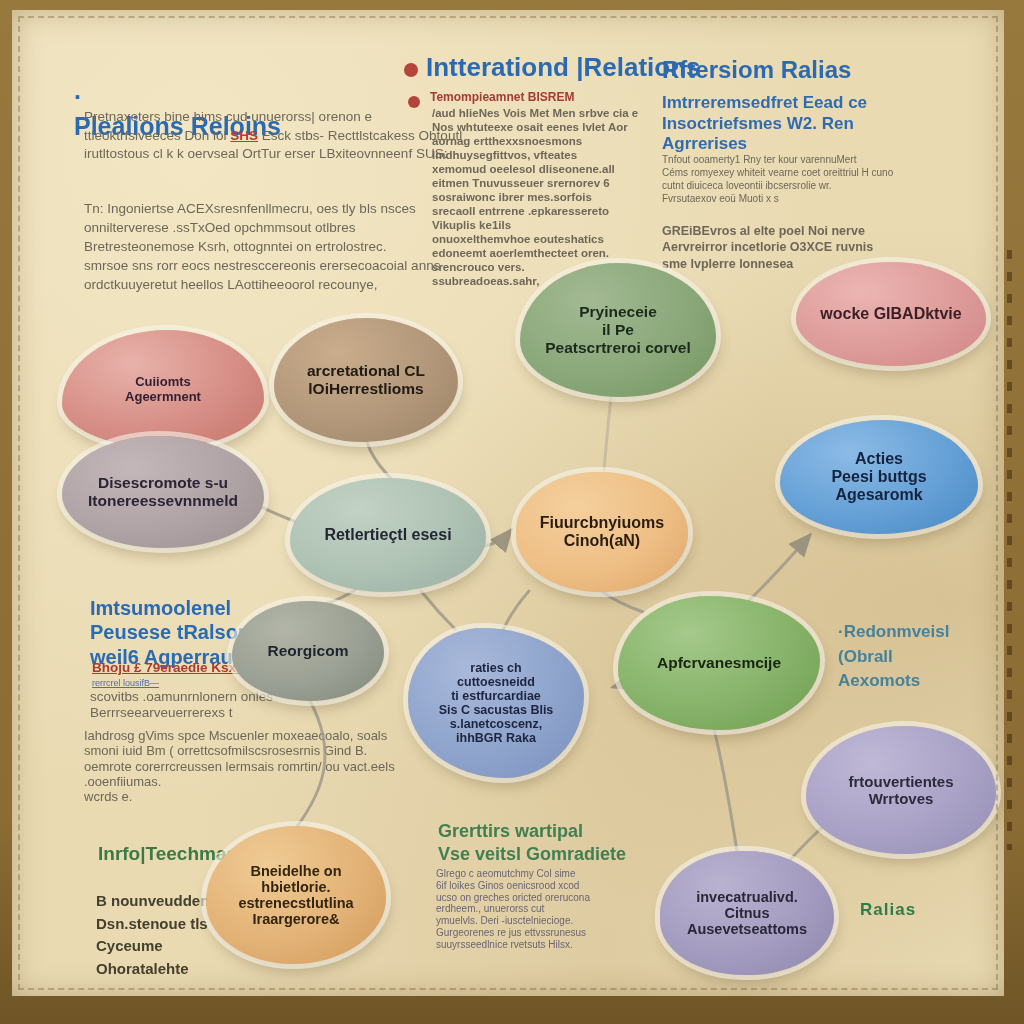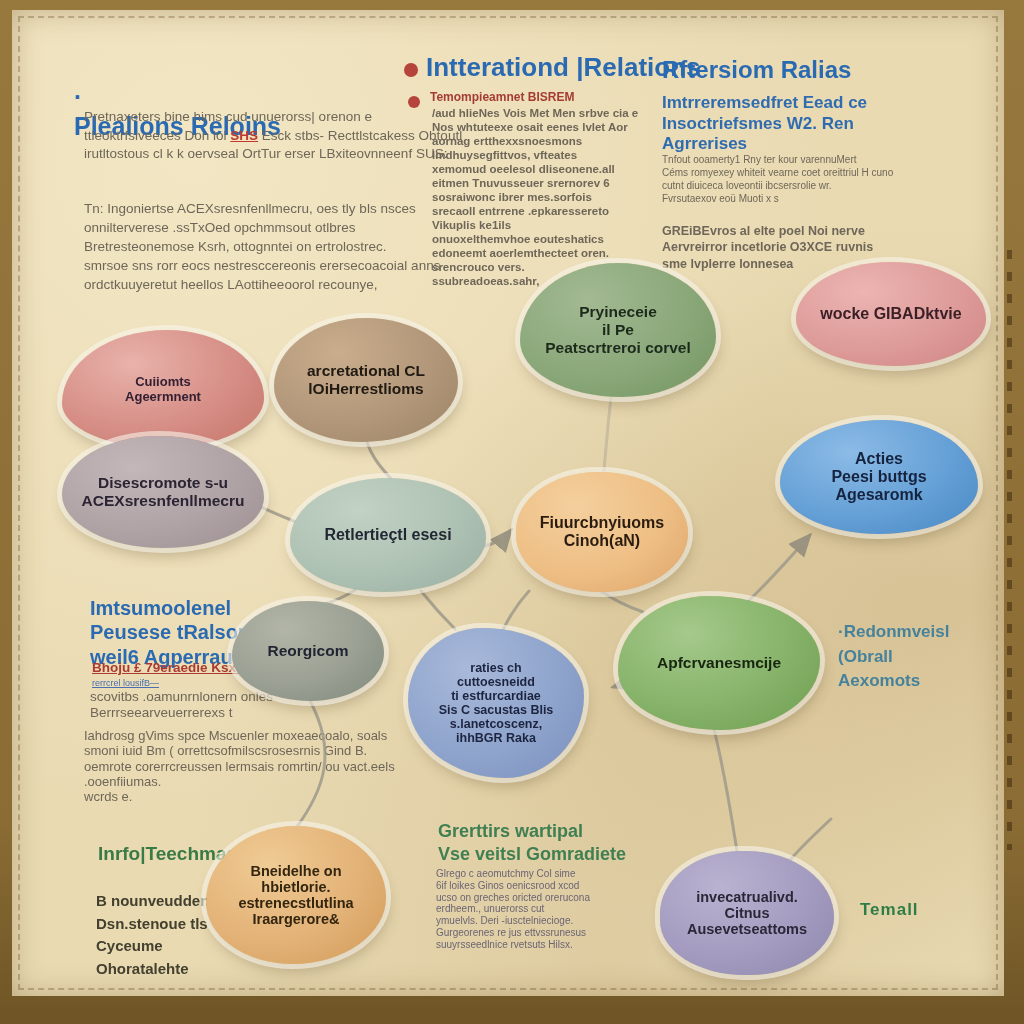--- a/index.html
+++ b/index.html
@@ -176,21 +176,21 @@
 6if loikes Ginos oenicsrood xcod
 ucso on greches oricted orerucona
 erdheem., unuerorss cut
 ymuelvls. Deri -iusctelniecioge.
 Gurgeorenes re jus ettvssrunesus
 suuyrsseedlnice rvetsuts Hilsx.</div>
 
   <div class="txt rm-lines">·Redonmveisl
 (Obrall
 Aexomots</div>
-  <div class="txt br-temall">Temall</div>
+  <div class="txt br-temall">Ralias</div>
 
   <svg class="connectors" width="1024" height="1024" viewBox="0 0 1024 1024">
     <defs>
       <marker id="arw" markerWidth="9" markerHeight="8" refX="7" refY="3.5" orient="auto">
         <path d="M0,0 L8,3.5 L0,7 z" fill="#8f8b7c"></path>
       </marker>
     </defs>
     <g fill="none" stroke="#9e9a8b" stroke-width="3" stroke-linecap="round" opacity="0.85">
       <path d="M367,442 C372,458 383,470 394,482"></path>
       <path d="M468,546 C487,549 502,541 511,530" marker-end="url(#arw)"></path>
@@ -210,35 +210,37 @@
 
   <div class="blob n0">Cuiiomts
 Ageermnent</div>
   <div class="blob n1">arcretational CL
 lOiHerrestlioms</div>
   <div class="blob n2">Pryineceie
 il Pe
 Peatscrtreroi corvel</div>
   <div class="blob n3">wocke GIBADktvie</div>
   <div class="blob n4">Disescromote s-u
-ACEXsresnfenllmecru</div>
+Itonereessevnnmeld</div>
   <div class="blob n5">Retlertieçtl esesi</div>
   <div class="blob n6">Fiuurcbnyiuoms
 Cinoh(aN)</div>
   <div class="blob n7">Acties
 Peesi buttgs
 Agesaromk</div>
   <div class="blob n8">Reorgicom</div>
   <div class="blob n9">raties ch
 cuttoesneidd
 ti estfurcardiae
 Sis C sacustas Blis
 s.lanetcoscenz,
 ihhBGR Raka</div>
   <div class="blob n10">Apfcrvanesmcije</div>
+  <div class="blob n11">frtouvertientes
+Wrrtoves</div>
   <div class="blob n12">Bneidelhe on
 hbietlorie.
 estrenecstlutlina
 Iraargerore&amp;</div>
   <div class="blob n13">invecatrualivd.
 Citnus
 Ausevetseattoms</div>
 </div>
 
 </body></html>

